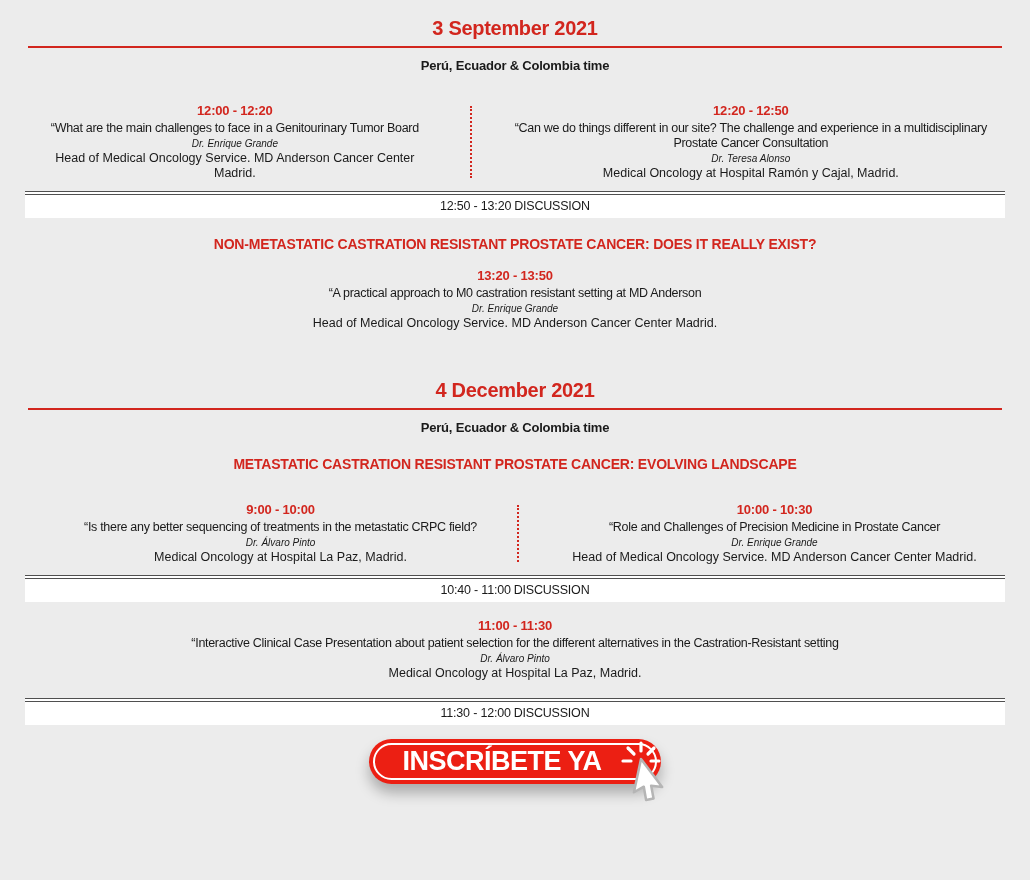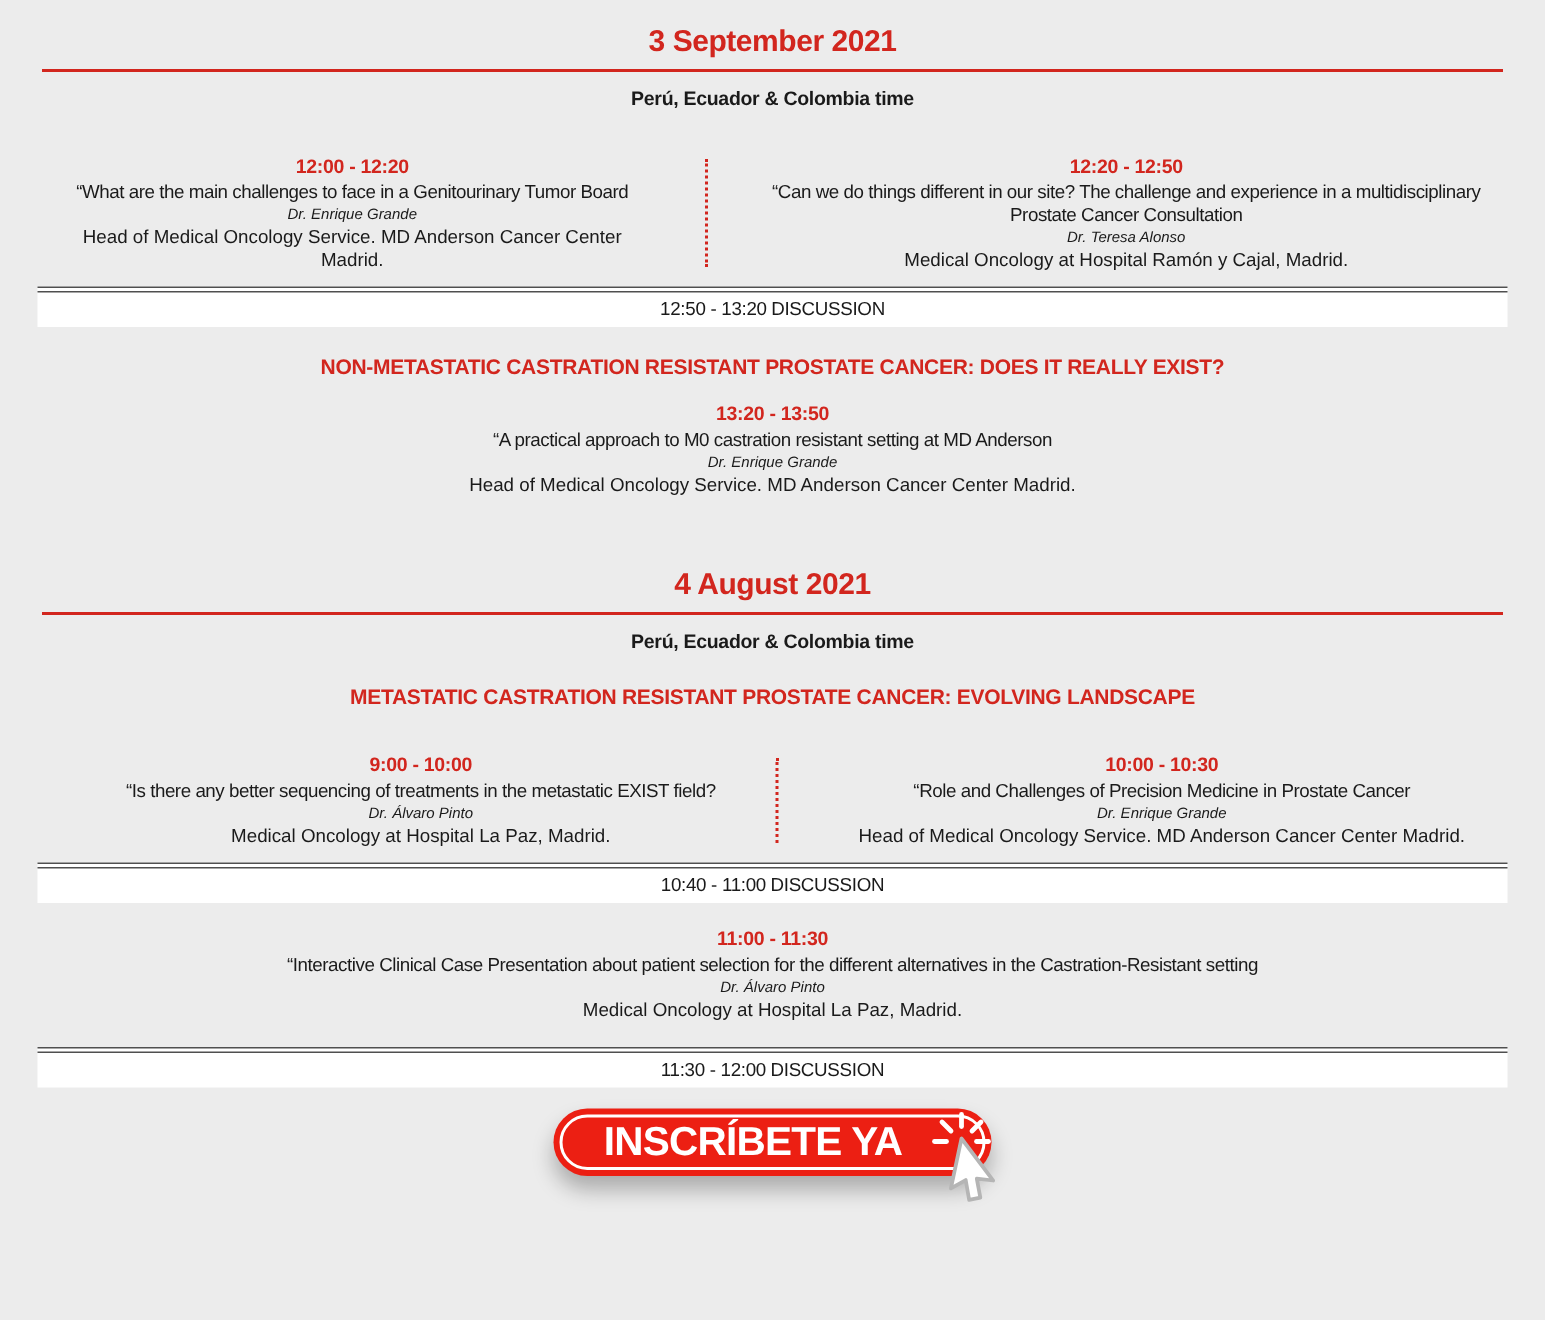--- a/index.html
+++ b/index.html
@@ -90,31 +90,31 @@
     <div class="session single">
       <div class="time">13:20 - 13:50</div>
       <div class="stitle">“A practical approach to M0 castration resistant setting at MD Anderson</div>
       <div class="speaker">Dr. Enrique Grande</div>
       <div class="affil">Head of Medical Oncology Service. MD Anderson Cancer Center Madrid.</div>
     </div>
 
   </section>
 
   <section class="day-2">
-    <h1 class="date">4 August 2021</h1>
+    <h1 class="date">4 December 2021</h1>
     <div class="rule"></div>
     <div class="tz">Perú, Ecuador &amp; Colombia time</div>
 
     <h2 class="heading">METASTATIC CASTRATION RESISTANT PROSTATE CANCER: EVOLVING LANDSCAPE</h2>
 
     <div class="cols cols-d2">
       <div class="col-a">
         <div class="session w505">
           <div class="time">9:00 - 10:00</div>
-          <div class="stitle">“Is there any better sequencing of treatments in the metastatic EXIST field?</div>
+          <div class="stitle">“Is there any better sequencing of treatments in the metastatic CRPC field?</div>
           <div class="speaker">Dr. Álvaro Pinto</div>
           <div class="affil">Medical Oncology at Hospital La Paz, Madrid.</div>
         </div>
       </div>
       <div class="vdiv"></div>
       <div class="col-b">
         <div class="session w470">
           <div class="time">10:00 - 10:30</div>
           <div class="stitle">“Role and Challenges of Precision Medicine in Prostate Cancer</div>
           <div class="speaker">Dr. Enrique Grande</div>

